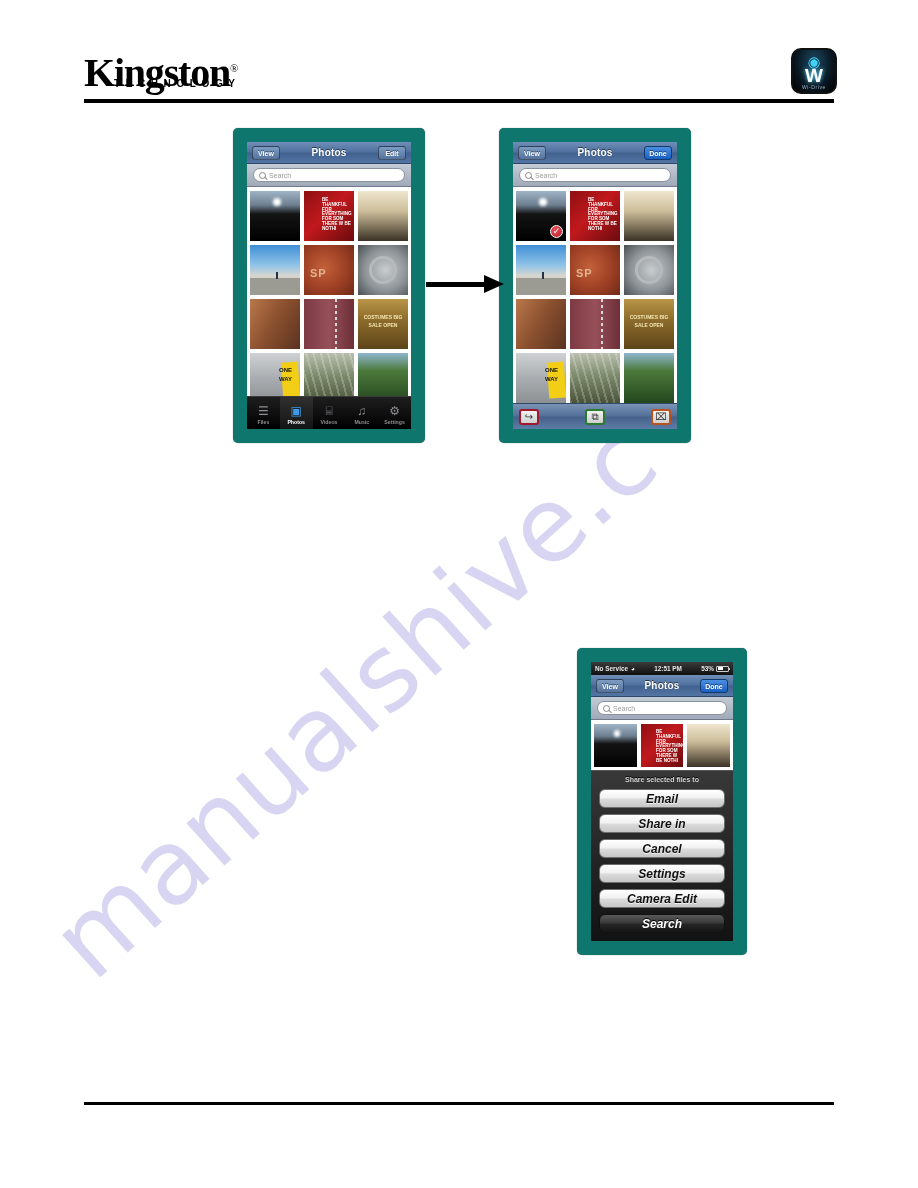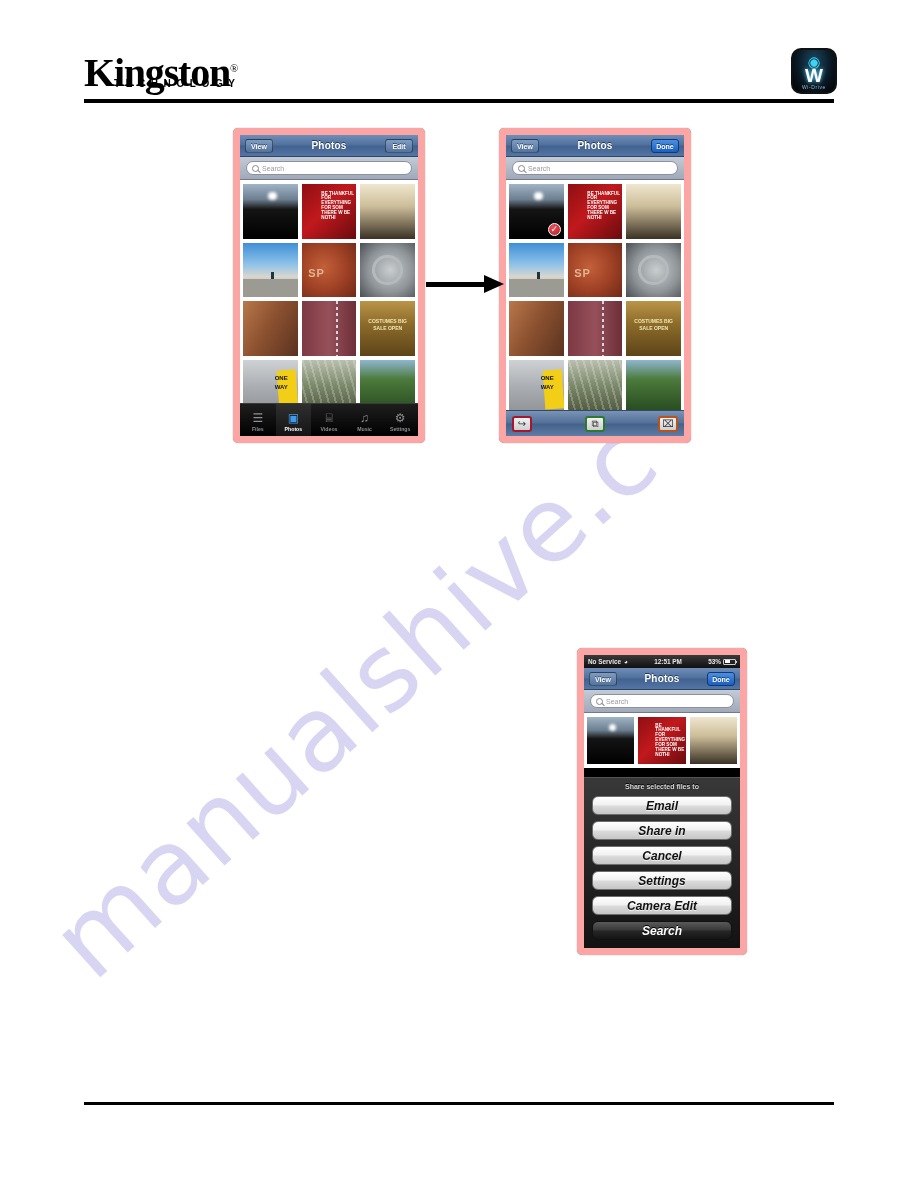--- a/index.html
+++ b/index.html
@@ -107,23 +107,23 @@
     position: absolute;
     left: 84px; top: 1102px;
     width: 750px; height: 3px;
     background: #000;
     z-index: 10;
   }
 
   
   .phone {
     position: absolute;
-    background: #fca5a5;
+    background: #0f766e;
     border-radius: 5px;
-    padding: 7px;
+    padding: 14px;
     z-index: 8;
     box-shadow: 0 0 1px rgba(0,0,0,.6);
   }
   .phone-screen {
     width: 100%; height: 100%;
     background: #000;
     overflow: hidden;
     position: relative;
   }
 

